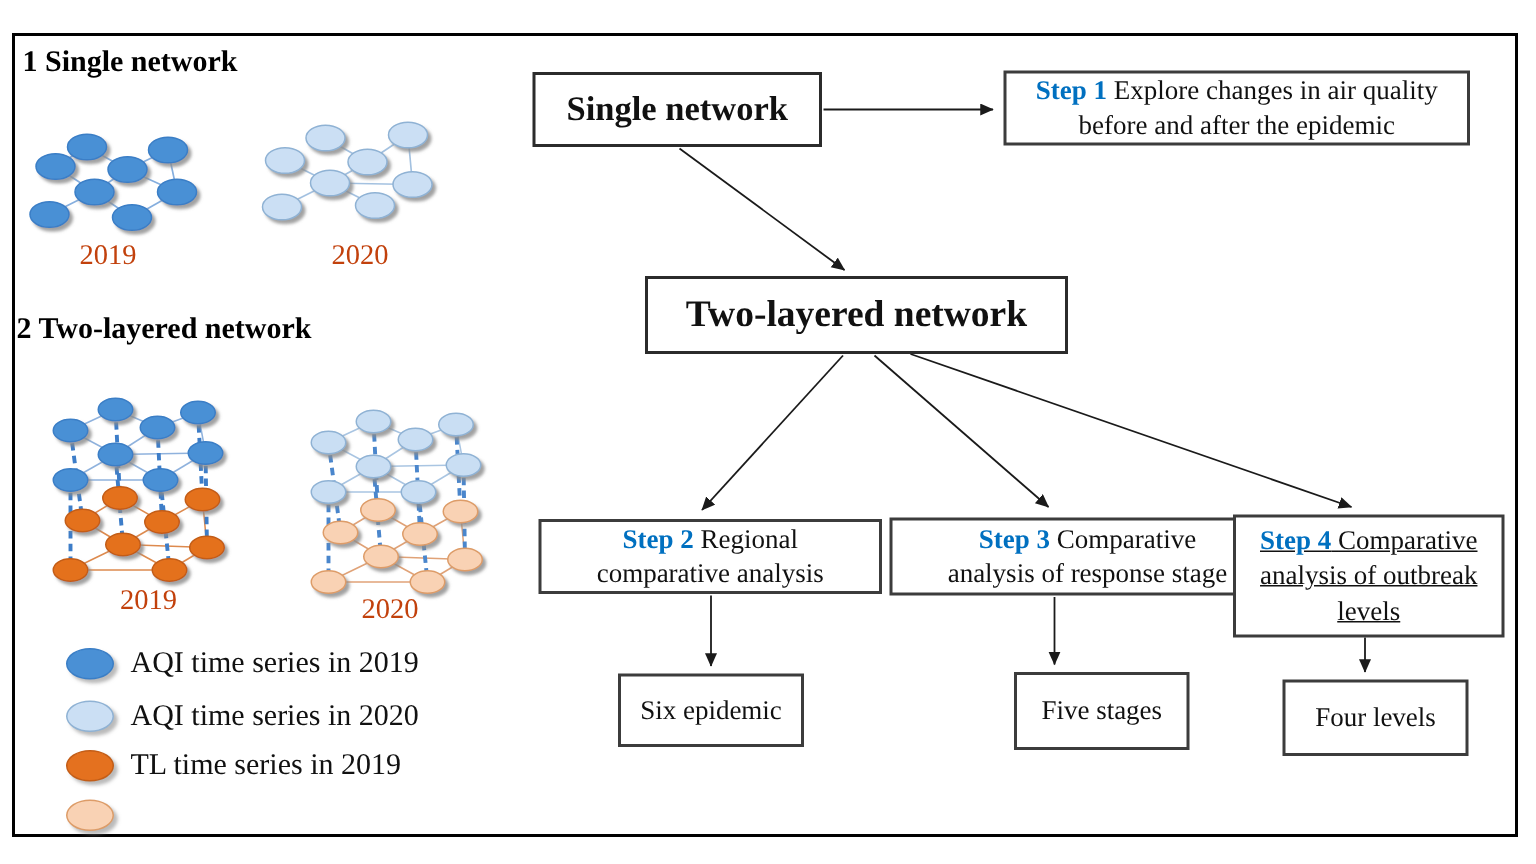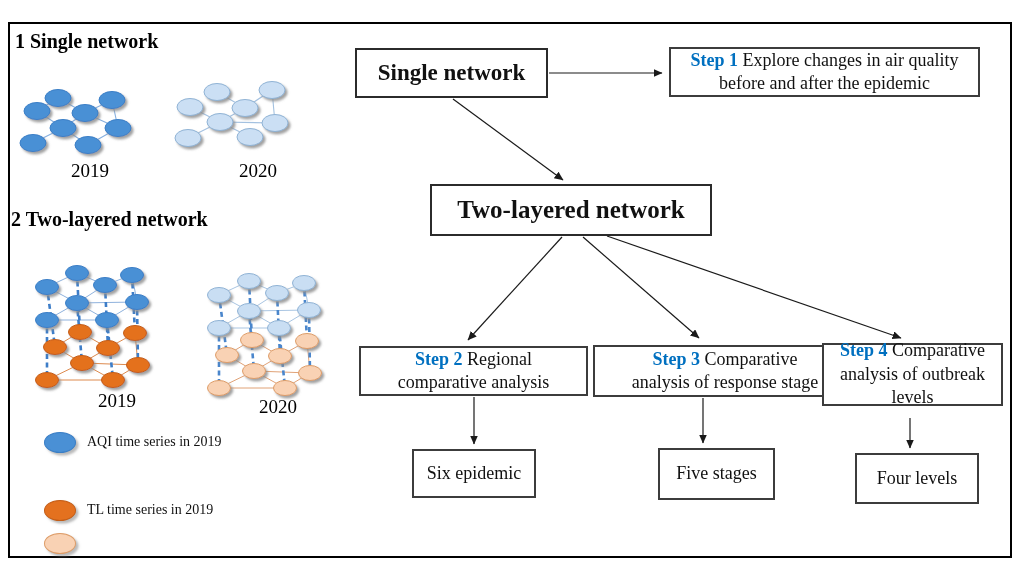--- a/index.html
+++ b/index.html
@@ -2,27 +2,27 @@
 <html><head>
 <meta charset="utf-8">
 <style>
   html,body{margin:0;padding:0;background:#fff;}
   #page{position:relative;width:1024px;height:576px;background:#fff;
         font-family:"Liberation Serif","DejaVu Serif",serif;color:#111;overflow:hidden;}
   #frame{position:absolute;left:8px;top:22px;width:1000px;height:532px;
          border:2px solid #000;background:#fff;}
   .abs{position:absolute;}
   .section-title{font-weight:bold;font-size:20px;color:#000;white-space:nowrap;}
-  .year-label{font-size:19px;text-align:right;width:56px;color:#000000;}
+  .year-label{font-size:19px;text-align:left;width:56px;color:#c2410c;}
   .netbox svg{overflow:visible;display:block;}
   
   .legend-row{position:absolute;display:flex;align-items:center;gap:11px;height:22px;}
   .swatch{width:30px;height:19px;border-radius:50%;border:1px solid #888;
           box-shadow:2.5px 2.5px 2.5px rgba(130,130,130,0.55);flex:0 0 auto;}
-  .legend-text{font-size:14px;white-space:nowrap;}
+  .legend-text{font-size:20px;white-space:nowrap;}
   
   .fc-box{position:absolute;background:#fff;border:2px solid #3c3c3c;
           display:flex;align-items:center;justify-content:center;text-align:center;
           line-height:1.3;font-size:18px;box-sizing:border-box;}
   .fc-main{border-color:#2b2b2b;font-weight:bold;}
   #box-single{font-size:23px;}
   #box-twolayer{font-size:25px;}
   .step-label{color:#0070C0;font-weight:bold;margin-top:36px;}
   #arrows{position:absolute;left:0;top:0;width:1024px;height:576px;pointer-events:none;}
 </style>
@@ -203,20 +203,24 @@
       </svg>
     </div>
 
   <div class="abs year-label" style="left:80px;top:390px;">2019</div>
   <div class="abs year-label" style="left:241px;top:396px;">2020</div>
 
   <div class="legend-row" style="left:44px;top:431px;">
     <div class="swatch" style="background-color: rgb(74, 144, 213); border-color: rgb(58, 126, 198);"></div>
     <div class="legend-text">AQI time series in 2019</div>
   </div>
+  <div class="legend-row" style="left:44px;top:466px;">
+    <div class="swatch" style="background-color: rgb(203, 223, 244); border-color: rgb(143, 178, 212);"></div>
+    <div class="legend-text">AQI time series in 2020</div>
+  </div>
   <div class="legend-row" style="left:44px;top:499px;">
     <div class="swatch" style="background-color: rgb(228, 113, 31); border-color: rgb(195, 93, 23);"></div>
     <div class="legend-text">TL time series in 2019</div>
   </div>
   <div class="legend-row" style="left:44px;top:532px;">
     <div class="swatch" style="background-color: rgb(249, 210, 180); border-color: rgb(221, 156, 104);"></div>
   </div>
 
   <svg id="arrows" viewBox="0 0 1024 576">
     <defs>
@@ -254,23 +258,23 @@
     </div>
   </div>
 
   <div class="fc-box" style="left:593px;top:345px;width:264px;height:52px;padding:0 4px;">
     <div>
       <span class="step-label">Step 3</span>
       <span>Comparative<br>analysis of response stage</span>
     </div>
   </div>
 
-  <div class="fc-box" style="left:822px;top:343px;width:181px;height:63px;padding:0 6px;">
+  <div class="fc-box" style="left:822px;top:343px;width:181px;height:82px;padding:0 6px;text-decoration:underline;">
     <div>
       <span class="step-label">Step 4</span>
       <span>Comparative<br>analysis of outbreak<br>levels</span>
     </div>
   </div>
 
   <div class="fc-box" style="left:412px;top:449px;width:124px;height:49px;">Six epidemic</div>
-  <div class="fc-box" style="left:658px;top:448px;width:117px;height:52px;">Five stages</div>
+  <div class="fc-box" style="left:676px;top:448px;width:117px;height:52px;">Five stages</div>
   <div class="fc-box" style="left:855px;top:453px;width:124px;height:51px;">Four levels</div>
 </div>
 
 </body></html>

